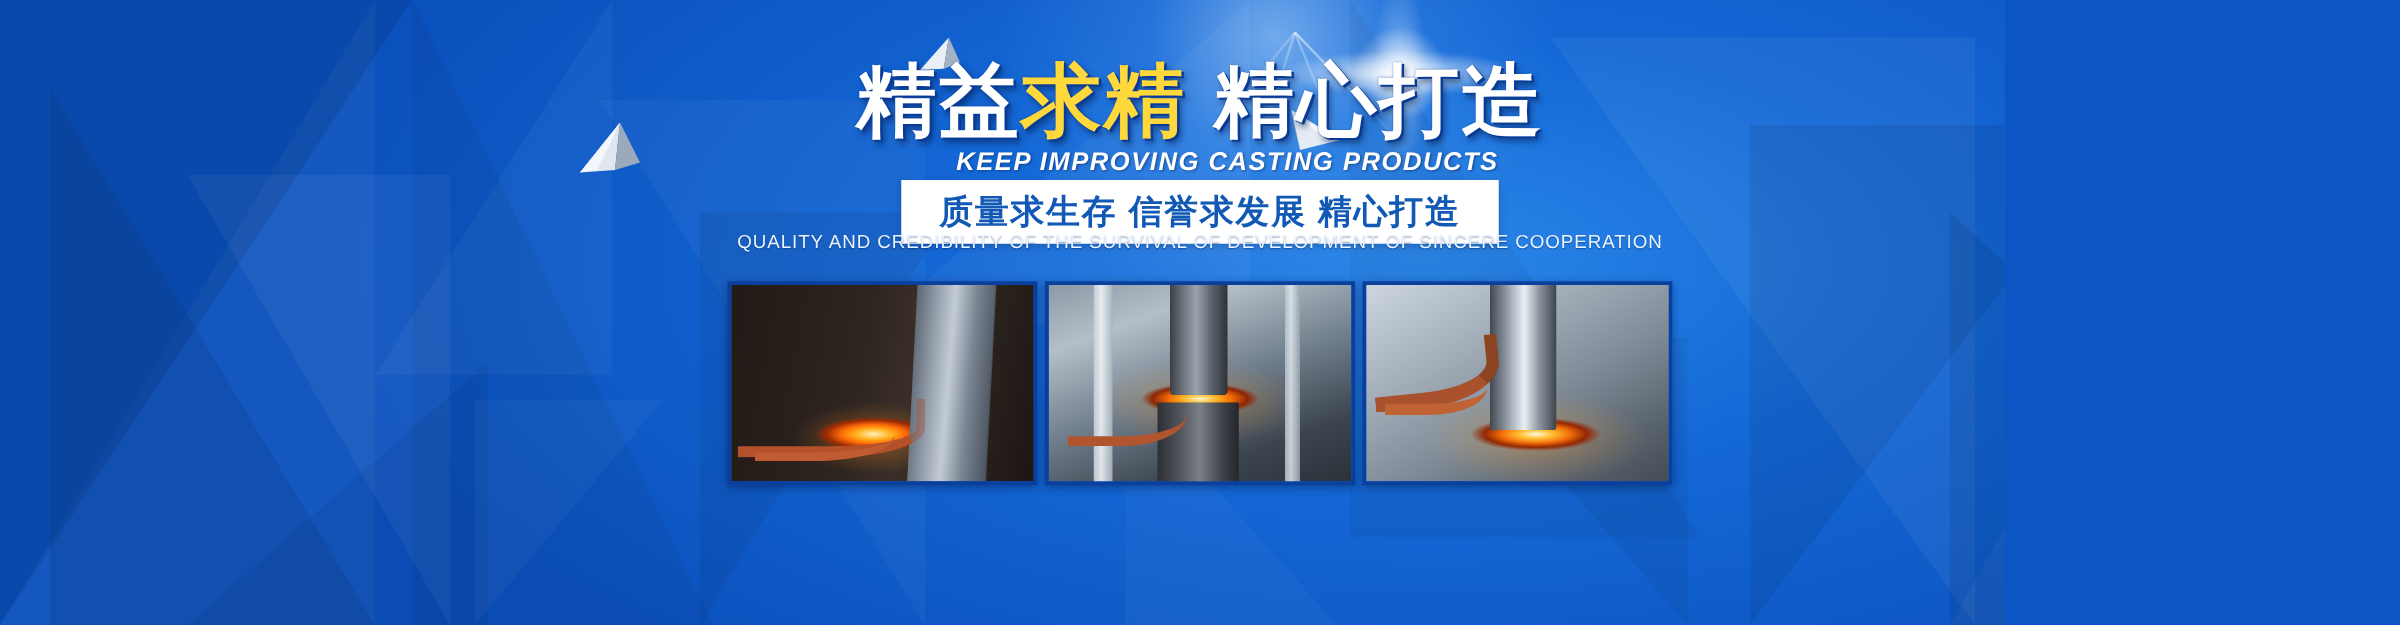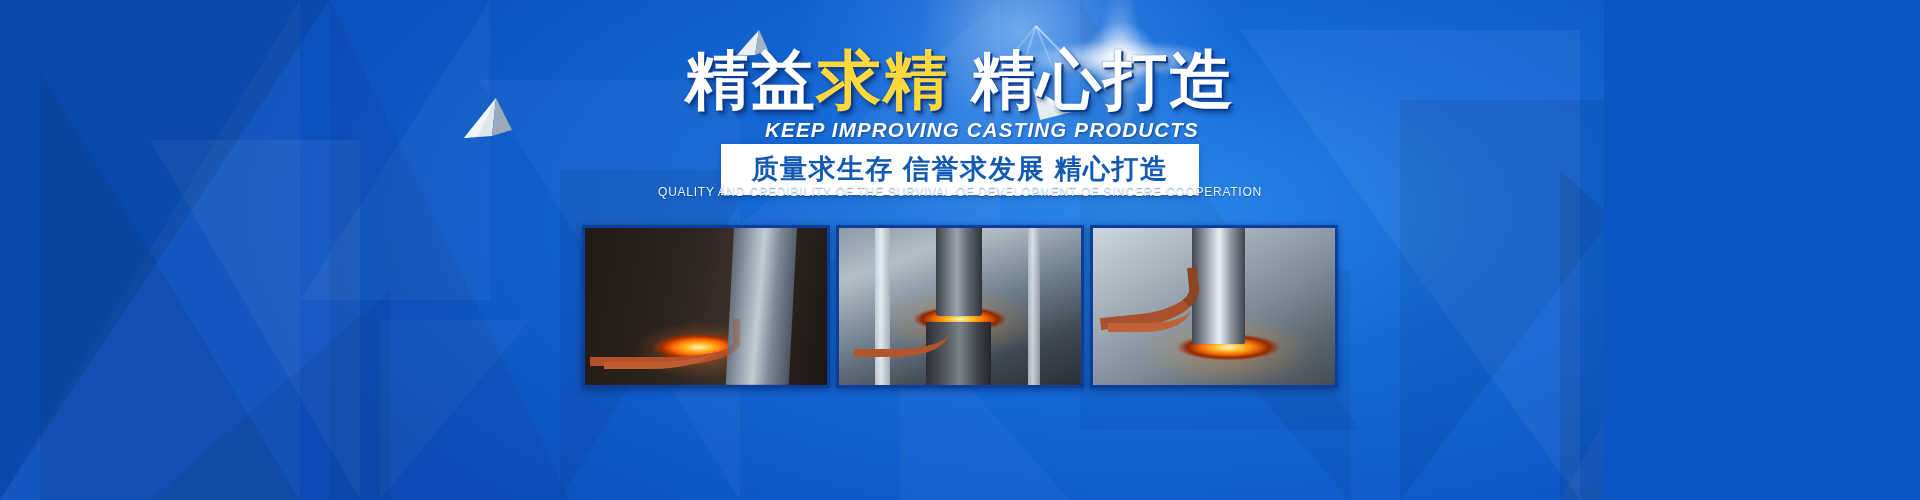--- a/index.html
+++ b/index.html
@@ -80,21 +80,21 @@
     padding:7px 30px 8px 30px;
     box-shadow:0 2px 6px rgba(3,25,70,.28);
   }
   .sloganBox span {
     color:#1159b5; font-size:27px; font-weight:bold;
     letter-spacing:1.5px; white-space:nowrap;
   }
 
   .tagEn {
     position:absolute; left:0; top:185px; width:1920px;
-    color:#eaf4ff; font-size:12px; letter-spacing:.75px;
+    color:#eaf4ff; font-size:15px; letter-spacing:.75px;
     text-shadow:0 1px 1px rgba(4,30,80,.45);
   }
 
   
   .photos {
     position:absolute; left:0; top:225px; width:1920px;
     display:flex; justify-content:center; gap:6px;
   }
   .shot {
     width:248px; height:163px;

